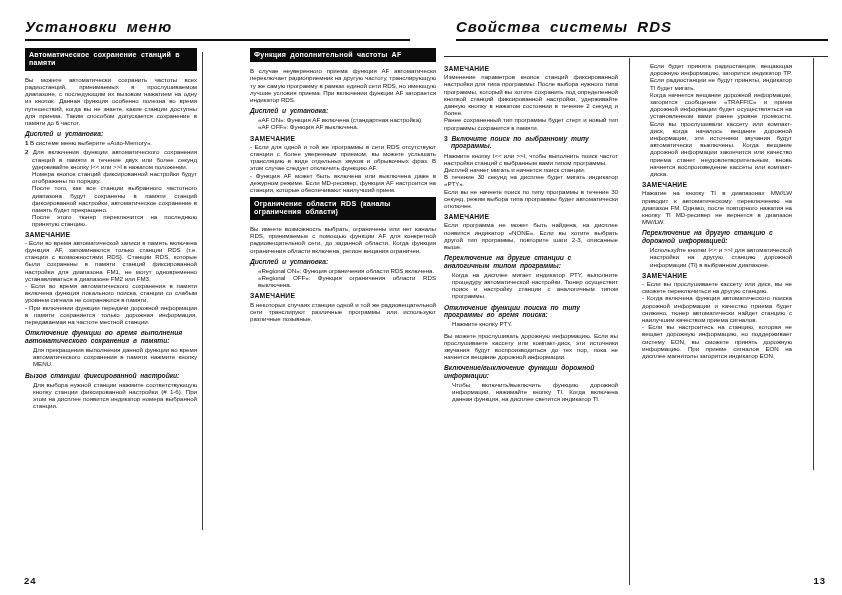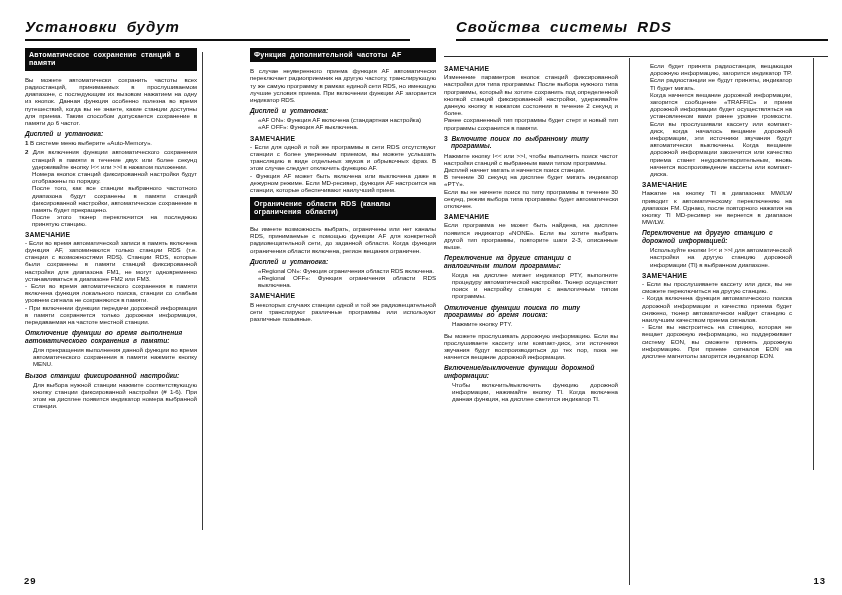--- a/index.html
+++ b/index.html
@@ -39,21 +39,21 @@
   .step-num{font-weight:bold;font-style:normal;}
   .page-num{position:absolute;bottom:2px;font-size:9.5px;font-weight:bold;letter-spacing:1px;color:#111;}
   .page-left .page-num{left:4px;}
   .page-right .page-num{right:6px;margin-top:31px;}
 </style>
 </head>
 <body>
 
 <div class="page page-left">
   <div class="page-title-row">
-    <span class="page-title">Установки будут</span>
+    <span class="page-title">Установки меню</span>
   </div>
   <div class="vrule" style="left:182px;top:42px;height:478px;"></div>
   <div class="col" style="left:5px;top:38px;width:172px;">
       <div class="box">Автоматическое сохранение станций в памяти</div>
       <div class="para">Вы можете автоматически сохранить частоты всех радиостанций, принимаемых в прослушиваемом диапазоне, с последующим их вызовом нажатием на одну из кнопок. Данная функция особенно полезна во время путешествий, когда вы не знаете, какие станции доступны для приема. Таким способом допускается сохранение в памяти до 6 частот.</div>
       <div class="sub-h">Дисплей и установка:</div>
       <div class="step"><span class="step-num">1</span> В системе меню выберите «Auto-Memory».</div>
       <div class="step"><span class="step-num">2</span> Для включения функции автоматического сохранения станций в памяти в течение двух или более секунд удерживайте кнопку I&lt;&lt; или &gt;&gt;I в нажатом положении.
 Номера кнопок станций фиксированной настройки будут отображены по порядку.
 После того, как все станции выбранного частотного диапазона будут сохранены в памяти станций фиксированной настройки, автоматическое сохранение в память будет прекращено.
@@ -77,21 +77,21 @@
       <div class="para">- Если для одной и той же программы в сети RDS отсутствуют станции с более уверенным приемом, вы можете услышать трансляцию в виде отдельных звуков и обрывочных фраз. В этом случае следует отключить функцию AF.
 - Функция AF может быть включена или выключена даже в дежурном режиме. Если MD-ресивер, функция AF настроится на станции, которые обеспечивают наилучший прием.</div>
       <div class="box">Ограничение области RDS (каналы ограничения области)</div>
       <div class="para">Вы имеете возможность выбрать, ограничены или нет каналы RDS, принимаемые с помощью функции AF для конкретной радиовещательной сети, до заданной области. Когда функция ограничения области включена, регион вещания ограничен.</div>
       <div class="sub-h">Дисплей и установка:</div>
       <div class="para indent">«Regional ON»: Функция ограничения области RDS включена.
 «Regional OFF»: Функция ограничения области RDS выключена.</div>
       <div class="note-h">ЗАМЕЧАНИЕ</div>
       <div class="para">В некоторых случаях станции одной и той же радиовещательной сети транслируют различные программы или используют различные позывные.</div>
     </div>
-  <span class="page-num">29</span>
+  <span class="page-num">24</span>
 </div>
 
 <div class="page page-right">
   <div class="page-title-row">
     <span class="page-title">Свойства системы RDS</span>
   </div>
   <div class="thin-rule"></div>
   <div class="vrule" style="left:197px;top:48px;height:527px;"></div>
   <div class="vrule" style="left:381px;top:48px;height:412px;"></div>
   <div class="col" style="left:12px;top:52px;width:174px;">

